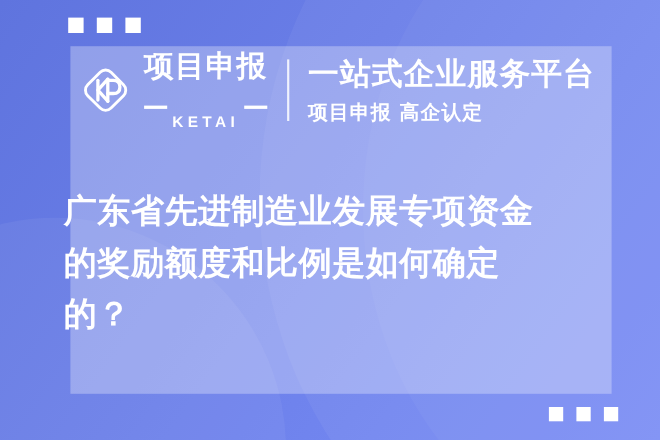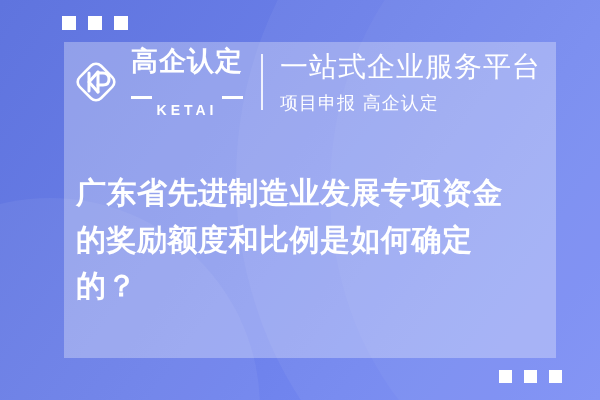--- a/index.html
+++ b/index.html
@@ -144,20 +144,21 @@
     background: rgba(255,255,255,0.85);
     margin: 0 17px 0 18px;
     flex: 0 0 auto;
   }
 
   
   #tagline-block {
     display: flex;
     flex-direction: column;
     justify-content: center;
+    font-weight: bold;
   }
   #tagline-main {
     color: #ffffff;
     font-size: 28px;
     line-height: 1.12;
     letter-spacing: 1px;
     white-space: nowrap;
     font-family: "DejaVu Sans", "Liberation Sans", sans-serif;
   }
   #tagline-sub {
@@ -166,21 +167,21 @@
     line-height: 1.2;
     letter-spacing: 1px;
     margin-top: 10px;
     white-space: nowrap;
     font-family: "DejaVu Sans", "Liberation Sans", sans-serif;
   }
 
   
   #article-title {
     position: absolute;
-    left: 68px;
+    left: 50px;
     top: 150px;
     width: 448px;
     padding: 0 8px;
     box-sizing: border-box;
     color: #ffffff;
     font-size: 30px;
     font-weight: bold;
     line-height: 1.55;
     letter-spacing: 0.5px;
     font-family: "DejaVu Sans", "Liberation Sans", sans-serif;
@@ -208,21 +209,21 @@
     <div id="logo-block">
       <svg id="logo-mark" viewBox="0 0 52 52">
         <rect x="11" y="11" width="30" height="30" rx="7" ry="7" transform="rotate(45 26 26)" fill="none" stroke="#ffffff" stroke-width="2.6"></rect>
         <path d="M19 17 L19 35" stroke="#ffffff" stroke-width="3" fill="none" stroke-linecap="round"></path>
         <path d="M28 16 L19 26 L28 36" stroke="#ffffff" stroke-width="3" fill="none" stroke-linecap="round" stroke-linejoin="round"></path>
         <path d="M28 16 L28 36" stroke="#ffffff" stroke-width="3" fill="none" stroke-linecap="round"></path>
         <path d="M28 17 L33 17 Q39 17 39 23 Q39 29 33 29 L28 29" stroke="#ffffff" stroke-width="3" fill="none" stroke-linecap="round" stroke-linejoin="round"></path>
       </svg>
 
       <div id="logo-wordmark">
-        <div id="logo-cn">高企认定</div>
+        <div id="logo-cn">项目申报</div>
         <div id="logo-en-row">
           <span class="logo-rule"></span>
           <span id="logo-en">KETAI</span>
           <span class="logo-rule"></span>
         </div>
       </div>
     </div>
 
     <div id="header-divider"></div>
 

